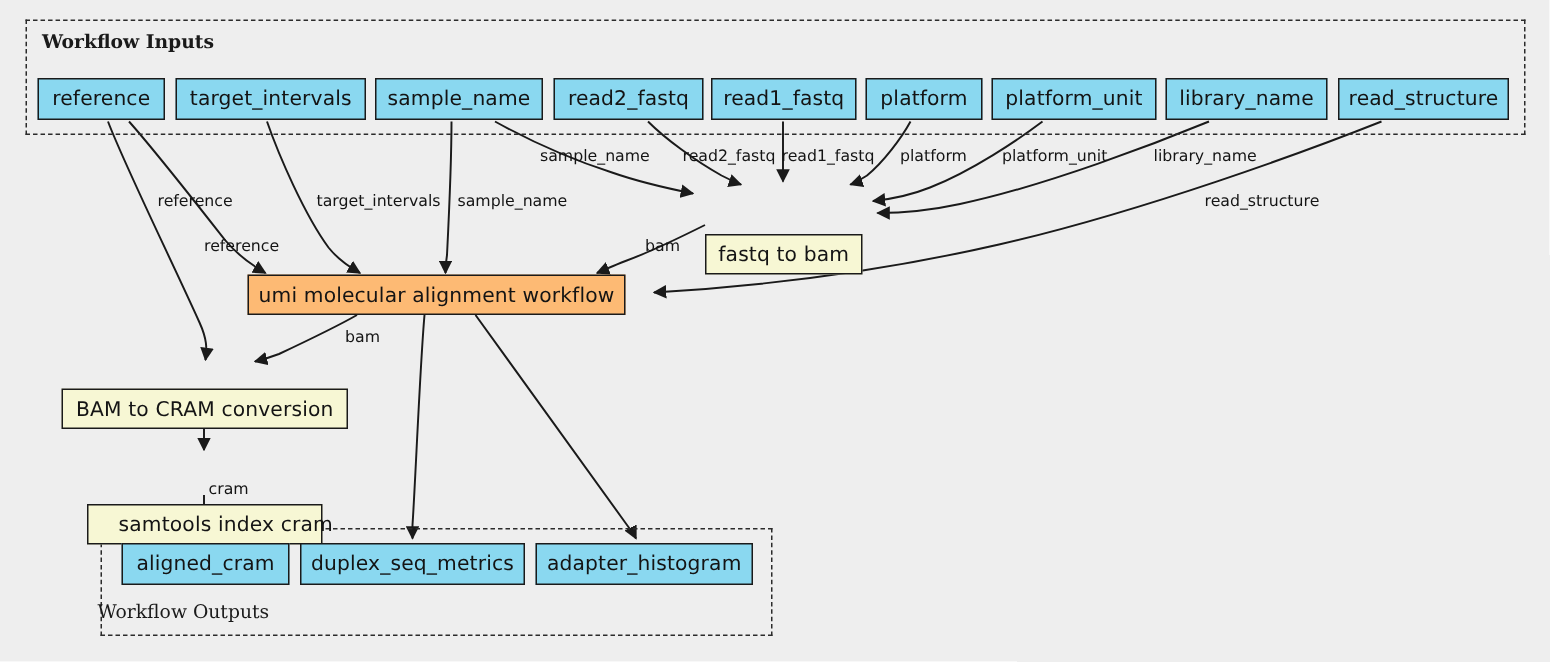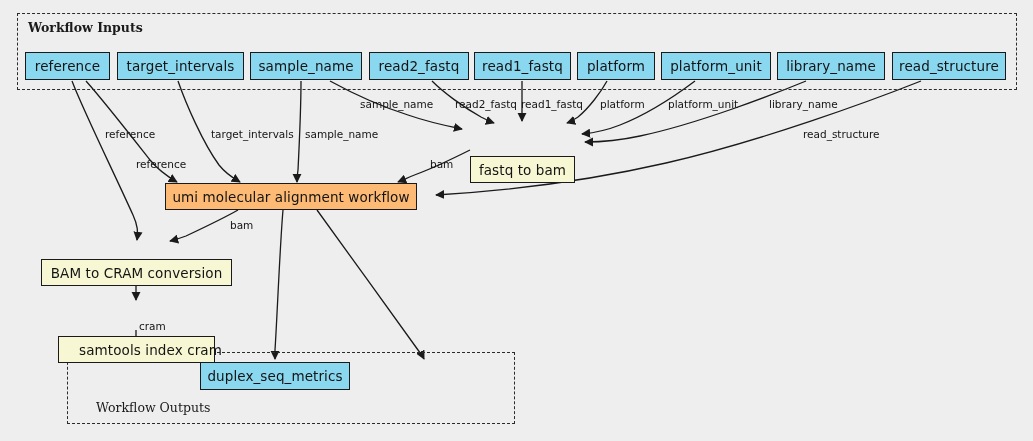--- a/index.html
+++ b/index.html
@@ -104,38 +104,40 @@
       <path d="M 283,210 C 280,244 277,320 275,350 C 275,354 275,357 275,359"></path>
 
       <path d="M 317,210 C 342,244 396,320 418,350 C 421,354 423,357 424,359"></path>
     </g>
   </svg>
 
   <div class="cluster" style="left:17px; top:13px; width:1000px; height:77px;"></div>
   <div class="cluster-label" style="left:28px; top:20px;font-weight:bold;">Workflow Inputs</div>
 
   <div class="cluster" style="left:67px; top:352px; width:448px; height:72px;"></div>
-  <div class="cluster-label" style="left:96px; top:400px;">Workflow Outputs</div>
+  <div class="cluster-label" style="left:65px; top:400px;">Workflow Outputs</div>
 
   <div class="node io" style="left:25px; top:52px; width:85px; height:28px;">reference</div>
   <div class="node io" style="left:117px; top:52px; width:127px; height:28px;">target_intervals</div>
   <div class="node io" style="left:250px; top:52px; width:112px; height:28px;">sample_name</div>
   <div class="node io" style="left:369px; top:52px; width:100px; height:28px;">read2_fastq</div>
   <div class="node io" style="left:474px; top:52px; width:97px; height:28px;">read1_fastq</div>
   <div class="node io" style="left:577px; top:52px; width:78px; height:28px;">platform</div>
   <div class="node io" style="left:661px; top:52px; width:110px; height:28px;">platform_unit</div>
   <div class="node io" style="left:777px; top:52px; width:108px; height:28px;">library_name</div>
   <div class="node io" style="left:892px; top:52px; width:114px; height:28px;">read_structure</div>
 
   <div class="node step" style="left:470px; top:123px; width:105px; height:27px;">fastq to bam</div>
   <div class="node subwf" style="left:165px; top:183px; width:252px; height:27px;">umi molecular alignment workflow</div>
   <div class="node step" style="left:41px; top:226px; width:191px; height:27px;">BAM to CRAM conversion</div>
   <div class="node step" style="left:58px; top:303px; width:157px; height:27px;padding-left:28px;">samtools index cram</div>
 
+  <div class="node io" style="left:81px; top:362px; width:112px; height:28px;">aligned_cram</div>
   <div class="node io" style="left:200px; top:362px; width:150px; height:28px;text-align:right;">duplex_seq_metrics</div>
+  <div class="node io" style="left:357px; top:362px; width:145px; height:28px;">adapter_histogram</div>
 
   <div class="edge-label" style="left:360px; top:98px;">sample_name</div>
   <div class="edge-label" style="left:455px; top:98px;">read2_fastq</div>
   <div class="edge-label" style="left:521px; top:98px;">read1_fastq</div>
   <div class="edge-label" style="left:600px; top:98px;">platform</div>
   <div class="edge-label" style="left:668px; top:98px;">platform_unit</div>
   <div class="edge-label" style="left:769px; top:98px;">library_name</div>
   <div class="edge-label" style="left:803px; top:128px;">read_structure</div>
   <div class="edge-label" style="left:105px; top:128px;">reference</div>
   <div class="edge-label" style="left:136px; top:158px;">reference</div>

